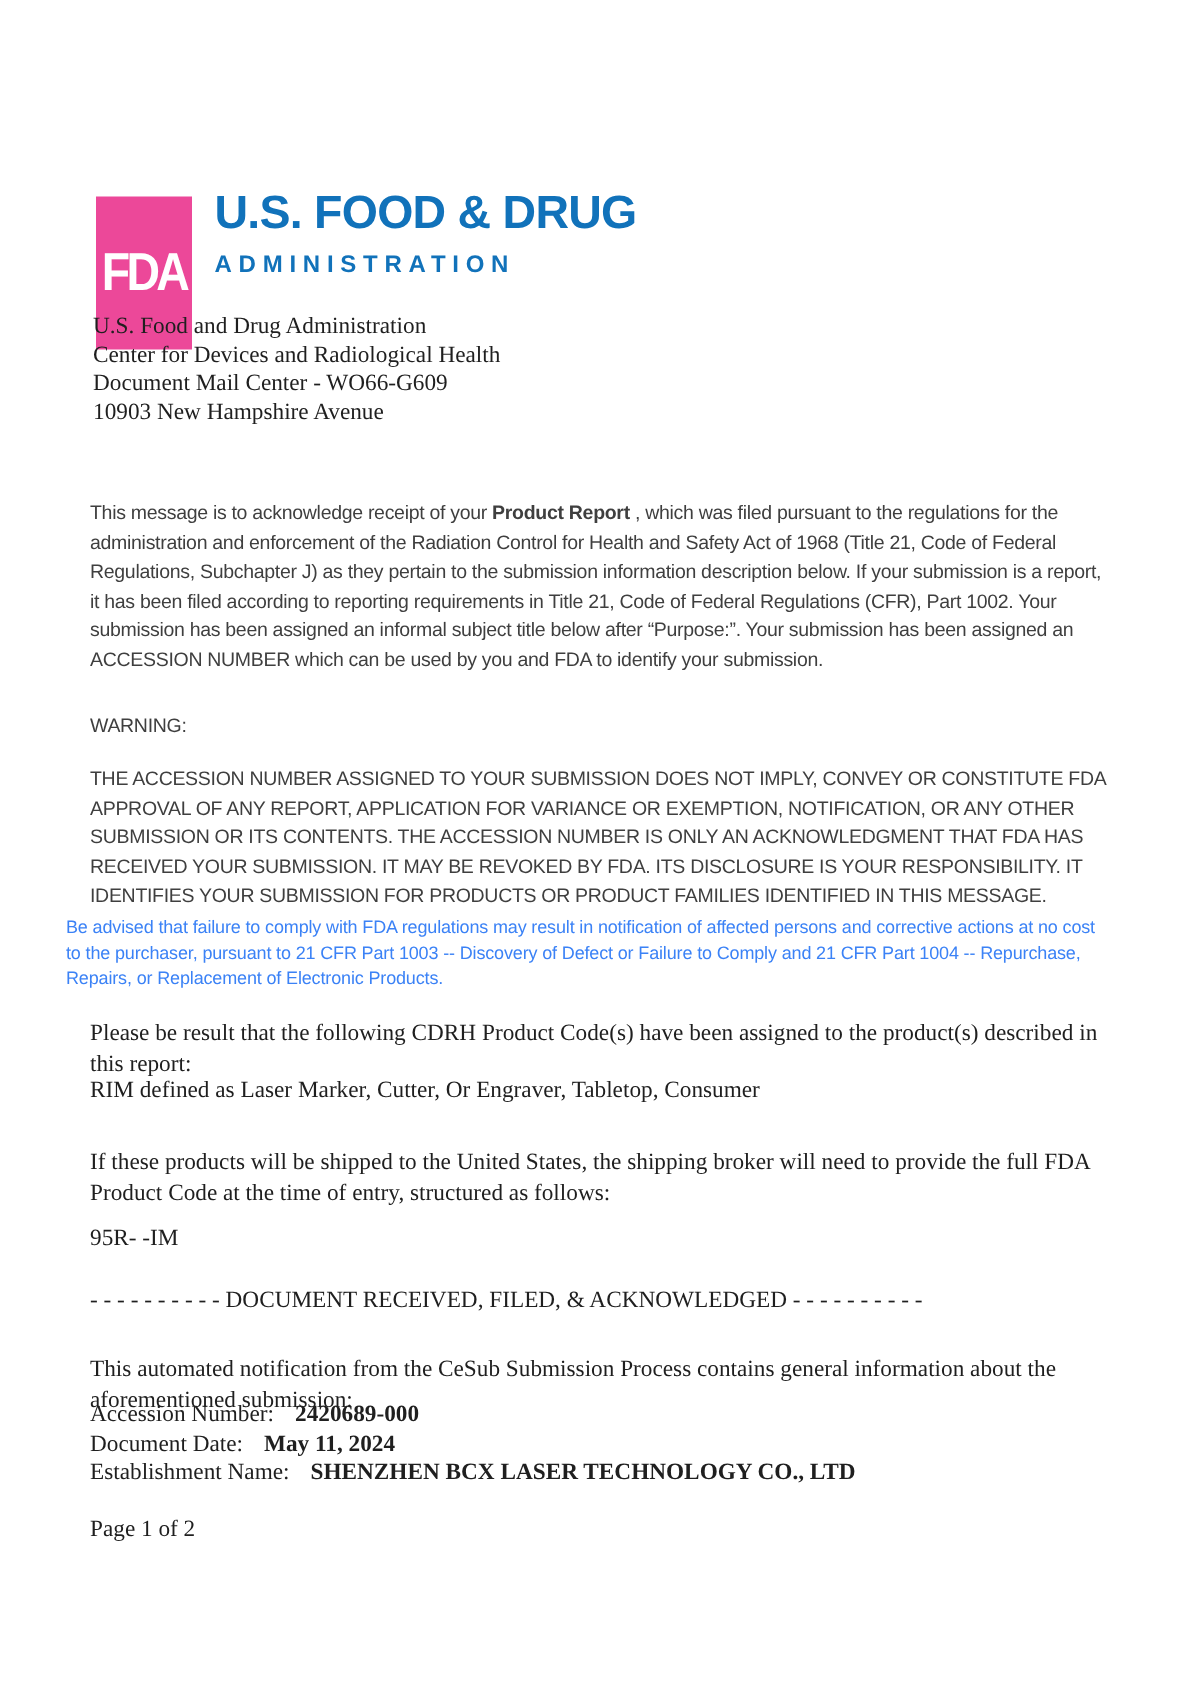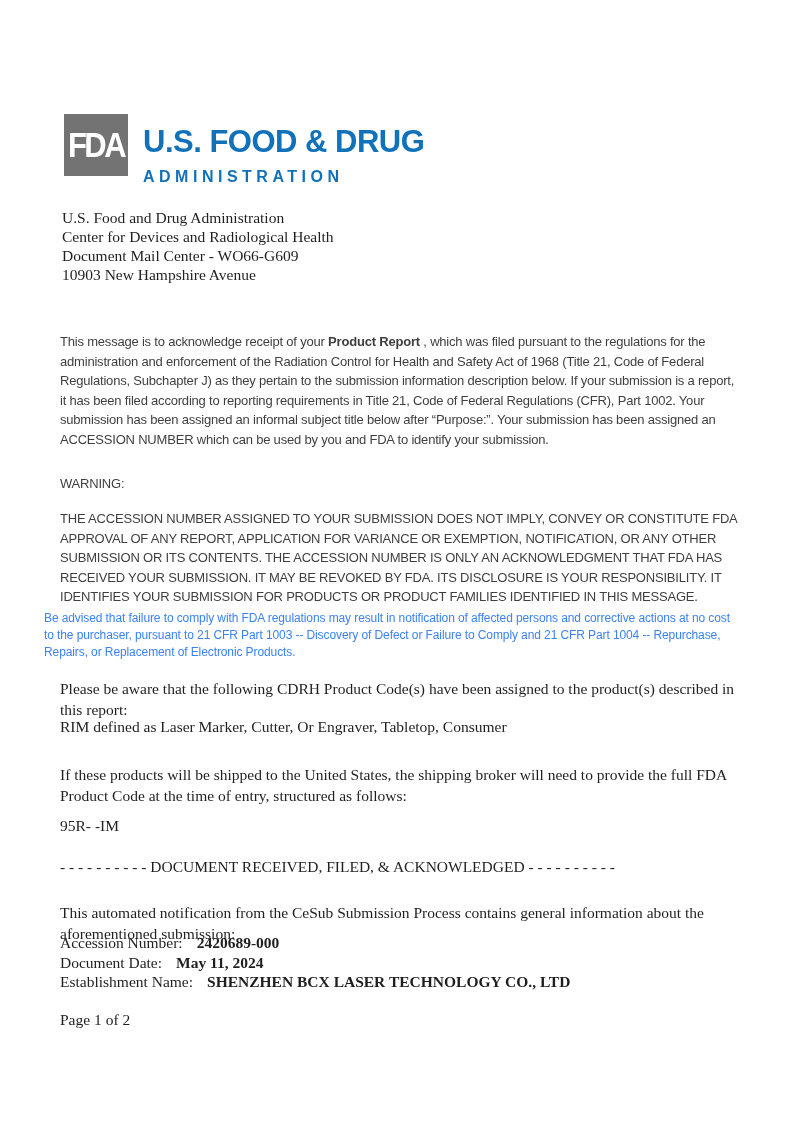--- a/index.html
+++ b/index.html
@@ -9,23 +9,23 @@
     position: relative;
     font-family: "Liberation Serif", serif;
     color: #1f1f1f;
     overflow: hidden;
   }
   .page { position: absolute; inset: 0; background: #ffffff; }
 
   
   .logo { position: absolute; left: 64px; top: 114px; display: flex; }
   .logo-square {
-    width: 64px; height: 62px;
-    background: #737373;
-    display: flex; align-items: center; justify-content: center;
+    width: 64px; height: 102px;
+    background: #ec4899;
+    display: flex; align-items: center; justify-content: center; margin-top: 17px;
   }
   .logo-acronym {
     color: #ffffff;
     font-family: "Liberation Sans", sans-serif;
     font-weight: bold;
     font-size: 31px;
     letter-spacing: -2.5px;
     transform: scaleY(1.15);
   }
   .logo-text { margin-left: 15px; padding-top: 12px; }
@@ -114,21 +114,21 @@
     <div>10903 New Hampshire Avenue</div>
   </div>
 
   <p class="sans intro"><span>This message is to acknowledge receipt of your </span><b>Product Report</b><span> , which was filed pursuant to the regulations for the administration and enforcement of the Radiation Control for Health and Safety Act of 1968 (Title 21, Code of Federal Regulations, Subchapter J) as they pertain to the submission information description below. If your submission is a report, it has been filed according to reporting requirements in Title 21, Code of Federal Regulations (CFR), Part 1002. Your submission has been assigned an informal subject title below after “Purpose:”. Your submission has been assigned an ACCESSION NUMBER which can be used by you and FDA to identify your submission.</span></p>
 
   <p class="sans warning-label">WARNING:</p>
   <p class="sans warning-body">THE ACCESSION NUMBER ASSIGNED TO YOUR SUBMISSION DOES NOT IMPLY, CONVEY OR CONSTITUTE FDA APPROVAL OF ANY REPORT, APPLICATION FOR VARIANCE OR EXEMPTION, NOTIFICATION, OR ANY OTHER SUBMISSION OR ITS CONTENTS. THE ACCESSION NUMBER IS ONLY AN ACKNOWLEDGMENT THAT FDA HAS RECEIVED YOUR SUBMISSION. IT MAY BE REVOKED BY FDA. ITS DISCLOSURE IS YOUR RESPONSIBILITY. IT IDENTIFIES YOUR SUBMISSION FOR PRODUCTS OR PRODUCT FAMILIES IDENTIFIED IN THIS MESSAGE.</p>
 
   <p class="advisory">Be advised that failure to comply with FDA regulations may result in notification of affected persons and corrective actions at no cost to the purchaser, pursuant to 21 CFR Part 1003 -- Discovery of Defect or Failure to Comply and 21 CFR Part 1004 -- Repurchase, Repairs, or Replacement of Electronic Products.</p>
 
-  <p class="serif codes-intro">Please be aware that the following CDRH Product Code(s) have been assigned to the product(s) described in this report:</p>
+  <p class="serif codes-intro">Please be result that the following CDRH Product Code(s) have been assigned to the product(s) described in this report:</p>
   <p class="serif code-line">RIM defined as Laser Marker, Cutter, Or Engraver, Tabletop, Consumer</p>
   <p class="serif shipping">If these products will be shipped to the United States, the shipping broker will need to provide the full FDA Product Code at the time of entry, structured as follows:</p>
   <p class="serif code-format">95R- -IM</p>
 
   <p class="serif separator">- - - - - - - - - - DOCUMENT RECEIVED, FILED, &amp; ACKNOWLEDGED - - - - - - - - - -</p>
   <p class="serif automated">This automated notification from the CeSub Submission Process contains general information about the aforementioned submission:</p>
 
   <div class="fields">
     <div><span class="field-label">Accession Number:</span><span class="field-value">2420689-000</span></div>
     <div><span class="field-label">Document Date:</span><span class="field-value">May 11, 2024</span></div>

